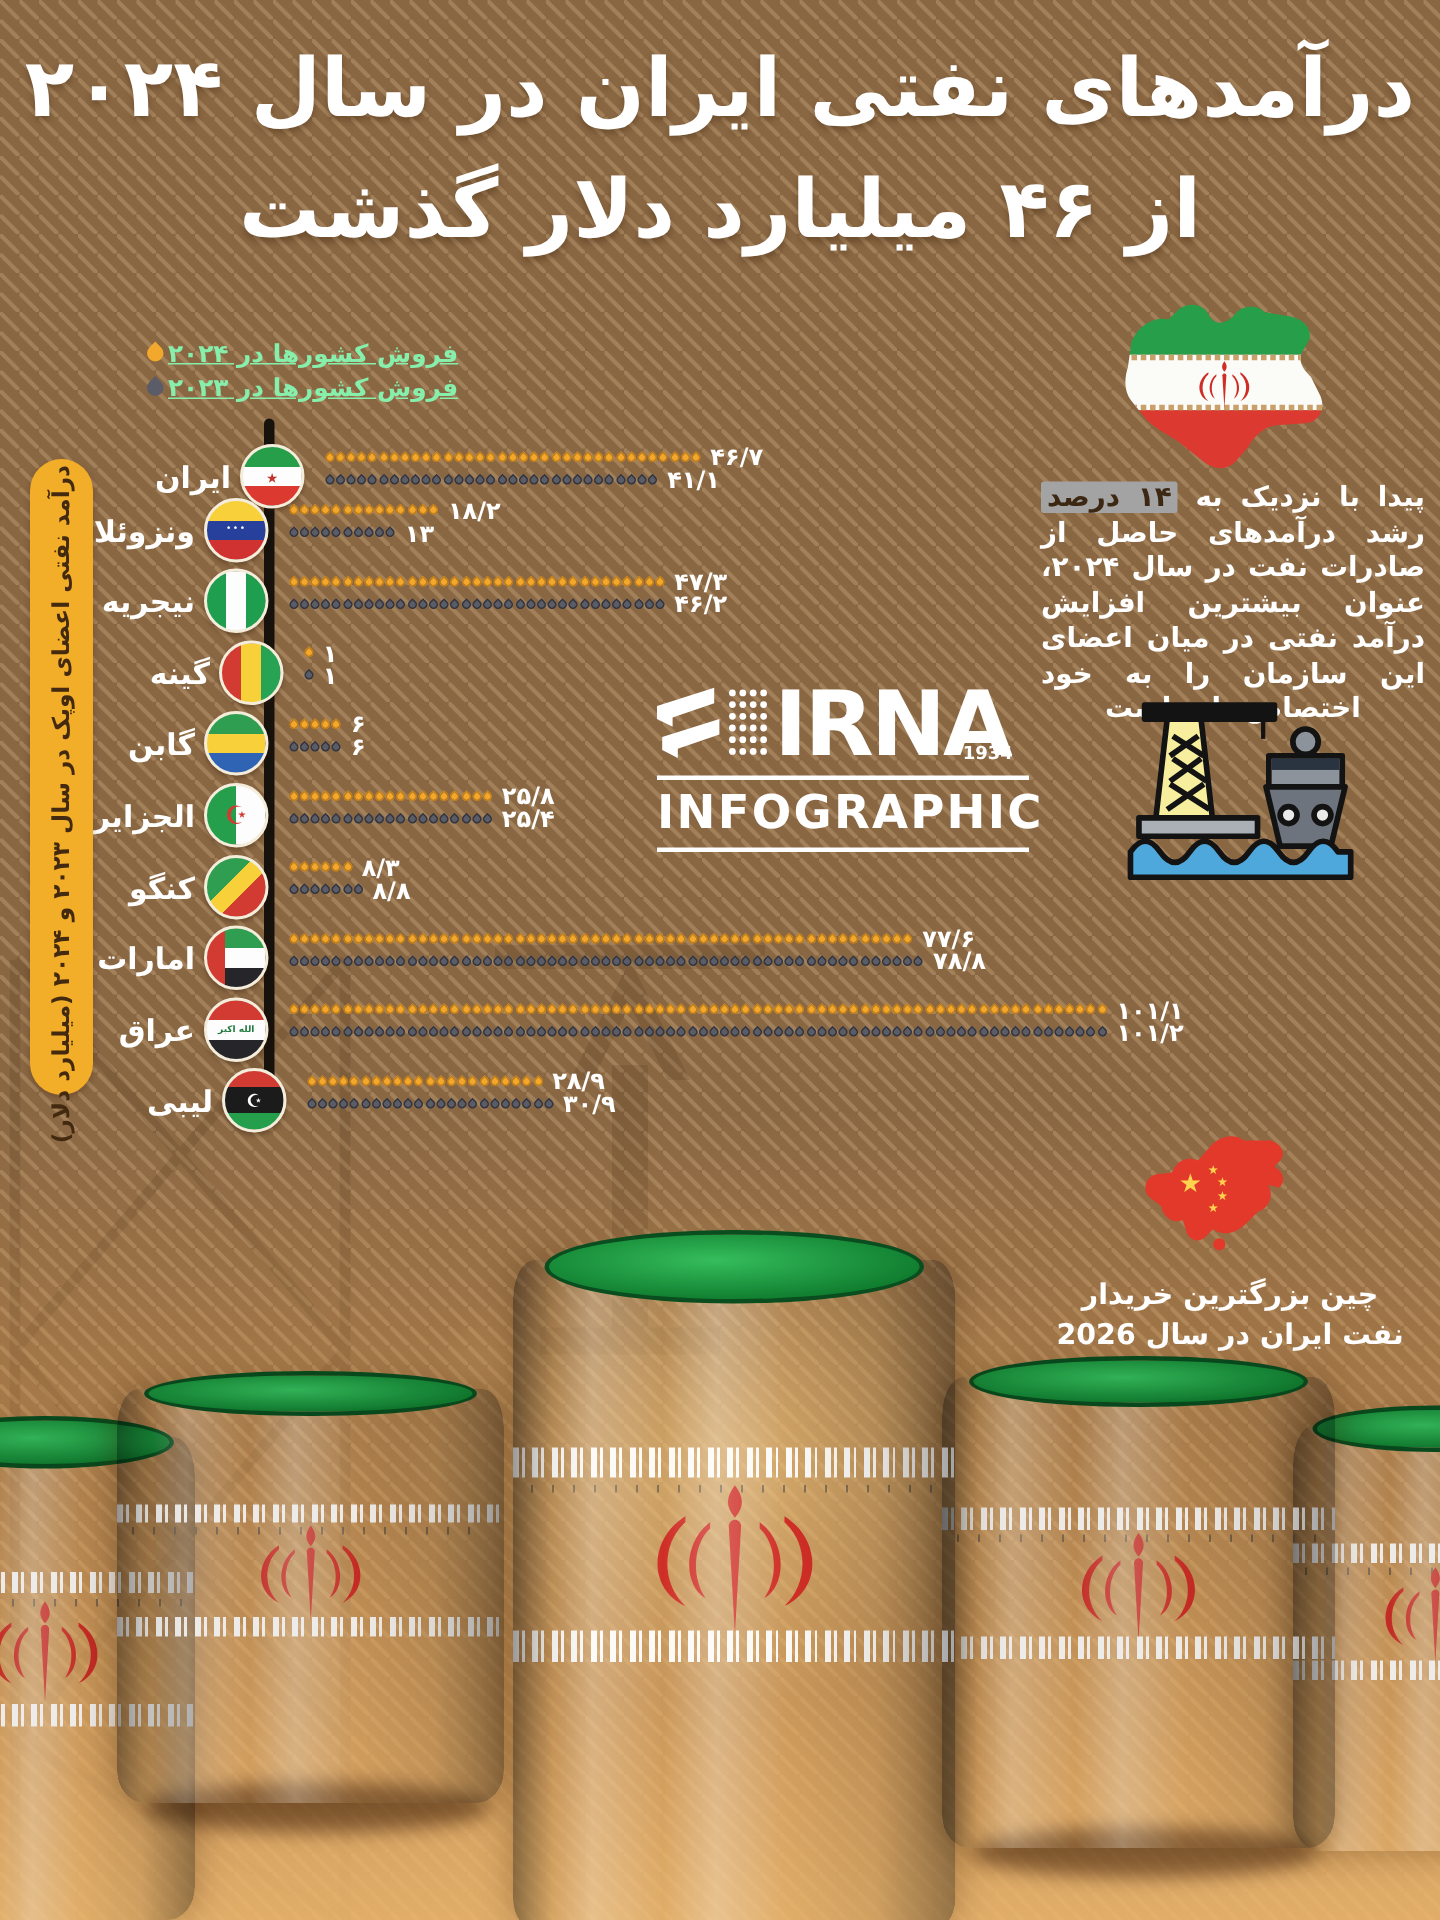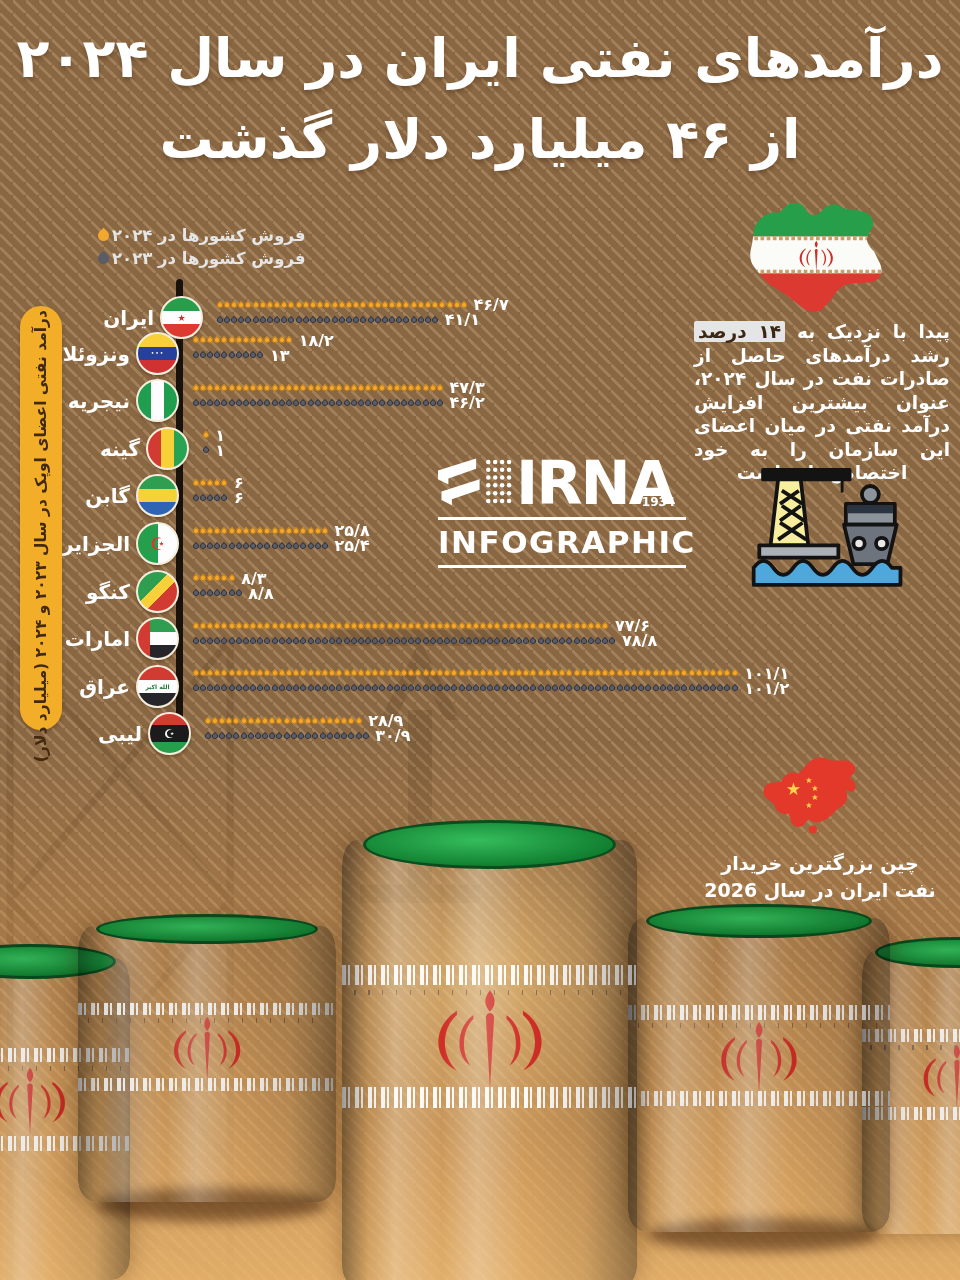--- a/index.html
+++ b/index.html
@@ -18,21 +18,21 @@
   .silhouette{position:absolute;z-index:2;opacity:.14;pointer-events:none;}
 
   
   .title{position:absolute;top:18px;left:0;width:100%;z-index:10;text-align:center;direction:rtl;
     color:#fff;font-weight:800;font-size:54px;line-height:1.5;text-shadow:0 3px 4px rgba(60,35,10,.35);}
 
   
   .legend{position:absolute;left:95px;top:224px;z-index:10;}
   .legend-item{display:flex;align-items:center;height:23px;}
   .legend-drop{width:11px;height:11px;border-radius:0 50% 50% 50%;transform:rotate(45deg);flex:none;margin:0 3px;}
-  .legend-label{direction:rtl;color:#e5e5e5;font-size:16.5px;font-weight:bold;white-space:nowrap;}
+  .legend-label{direction:rtl;color:#86efac;font-size:16.5px;font-weight:bold;white-space:nowrap;text-decoration:underline;}
 
   
   .chart{position:absolute;left:0;top:283px;width:710px;height:480px;z-index:10;}
   .axis-line{position:absolute;left:176px;top:-4px;width:7px;height:470px;background:#18120c;border-radius:4px;}
   .chart-row{position:absolute;left:0;width:710px;height:48px;}
   .country-label{position:absolute;left:46px;top:11px;width:84px;text-align:right;direction:rtl;
     color:#fff;font-size:20px;font-weight:bold;white-space:nowrap;}
   .flag{position:absolute;left:136px;top:1px;width:43px;height:43px;border-radius:50%;
     border:2.5px solid #f4eddb;box-shadow:0 2px 3px rgba(50,25,5,.35);box-sizing:border-box;overflow:hidden;}
   .flag::after{position:absolute;left:0;top:0;width:100%;height:100%;display:flex;align-items:center;justify-content:center;}
@@ -65,21 +65,21 @@
   .pill-text{position:absolute;left:50%;top:50%;width:416px;height:42px;line-height:42px;
     transform:translate(-50%,-50%) rotate(-90deg);text-align:center;direction:rtl;
     color:#42290f;font-size:15.5px;font-weight:bold;white-space:nowrap;}
 
   
   .iran-map{position:absolute;left:742px;top:192px;width:148px;height:126px;z-index:10;}
   .para{position:absolute;width:256px;z-index:10;direction:rtl;color:#fff;
     font-size:18.5px;font-weight:bold;line-height:23.5px;text-align:justify;text-align-last:center;}
   .para1{left:694px;top:320px;}
   .para2{left:694px;top:594px;}
-  .hl{background:#e5e5e5;color:#3c2812;padding:0 4px;border-radius:2px;}
+  .hl{background:#a3a3a3;color:#3c2812;padding:0 4px;border-radius:2px;}
   .ship{position:absolute;left:748px;top:462px;width:160px;height:128px;z-index:10;}
   .china-map{position:absolute;left:760px;top:748px;width:122px;height:100px;z-index:10;}
   .china-caption{position:absolute;left:700px;top:850px;width:240px;z-index:10;direction:rtl;text-align:center;
     color:#fff;font-size:19px;font-weight:bold;line-height:27px;}
 
   
   .irna{position:absolute;left:438px;top:452px;width:248px;z-index:10;color:#fff;}
   .irna-top{display:flex;align-items:flex-end;}
   .irna-word{font-size:60px;font-weight:800;letter-spacing:-2px;line-height:.9;position:relative;text-align:right;}
   .irna-year{position:absolute;right:-2px;bottom:2px;font-size:12px;font-weight:bold;letter-spacing:0;}

